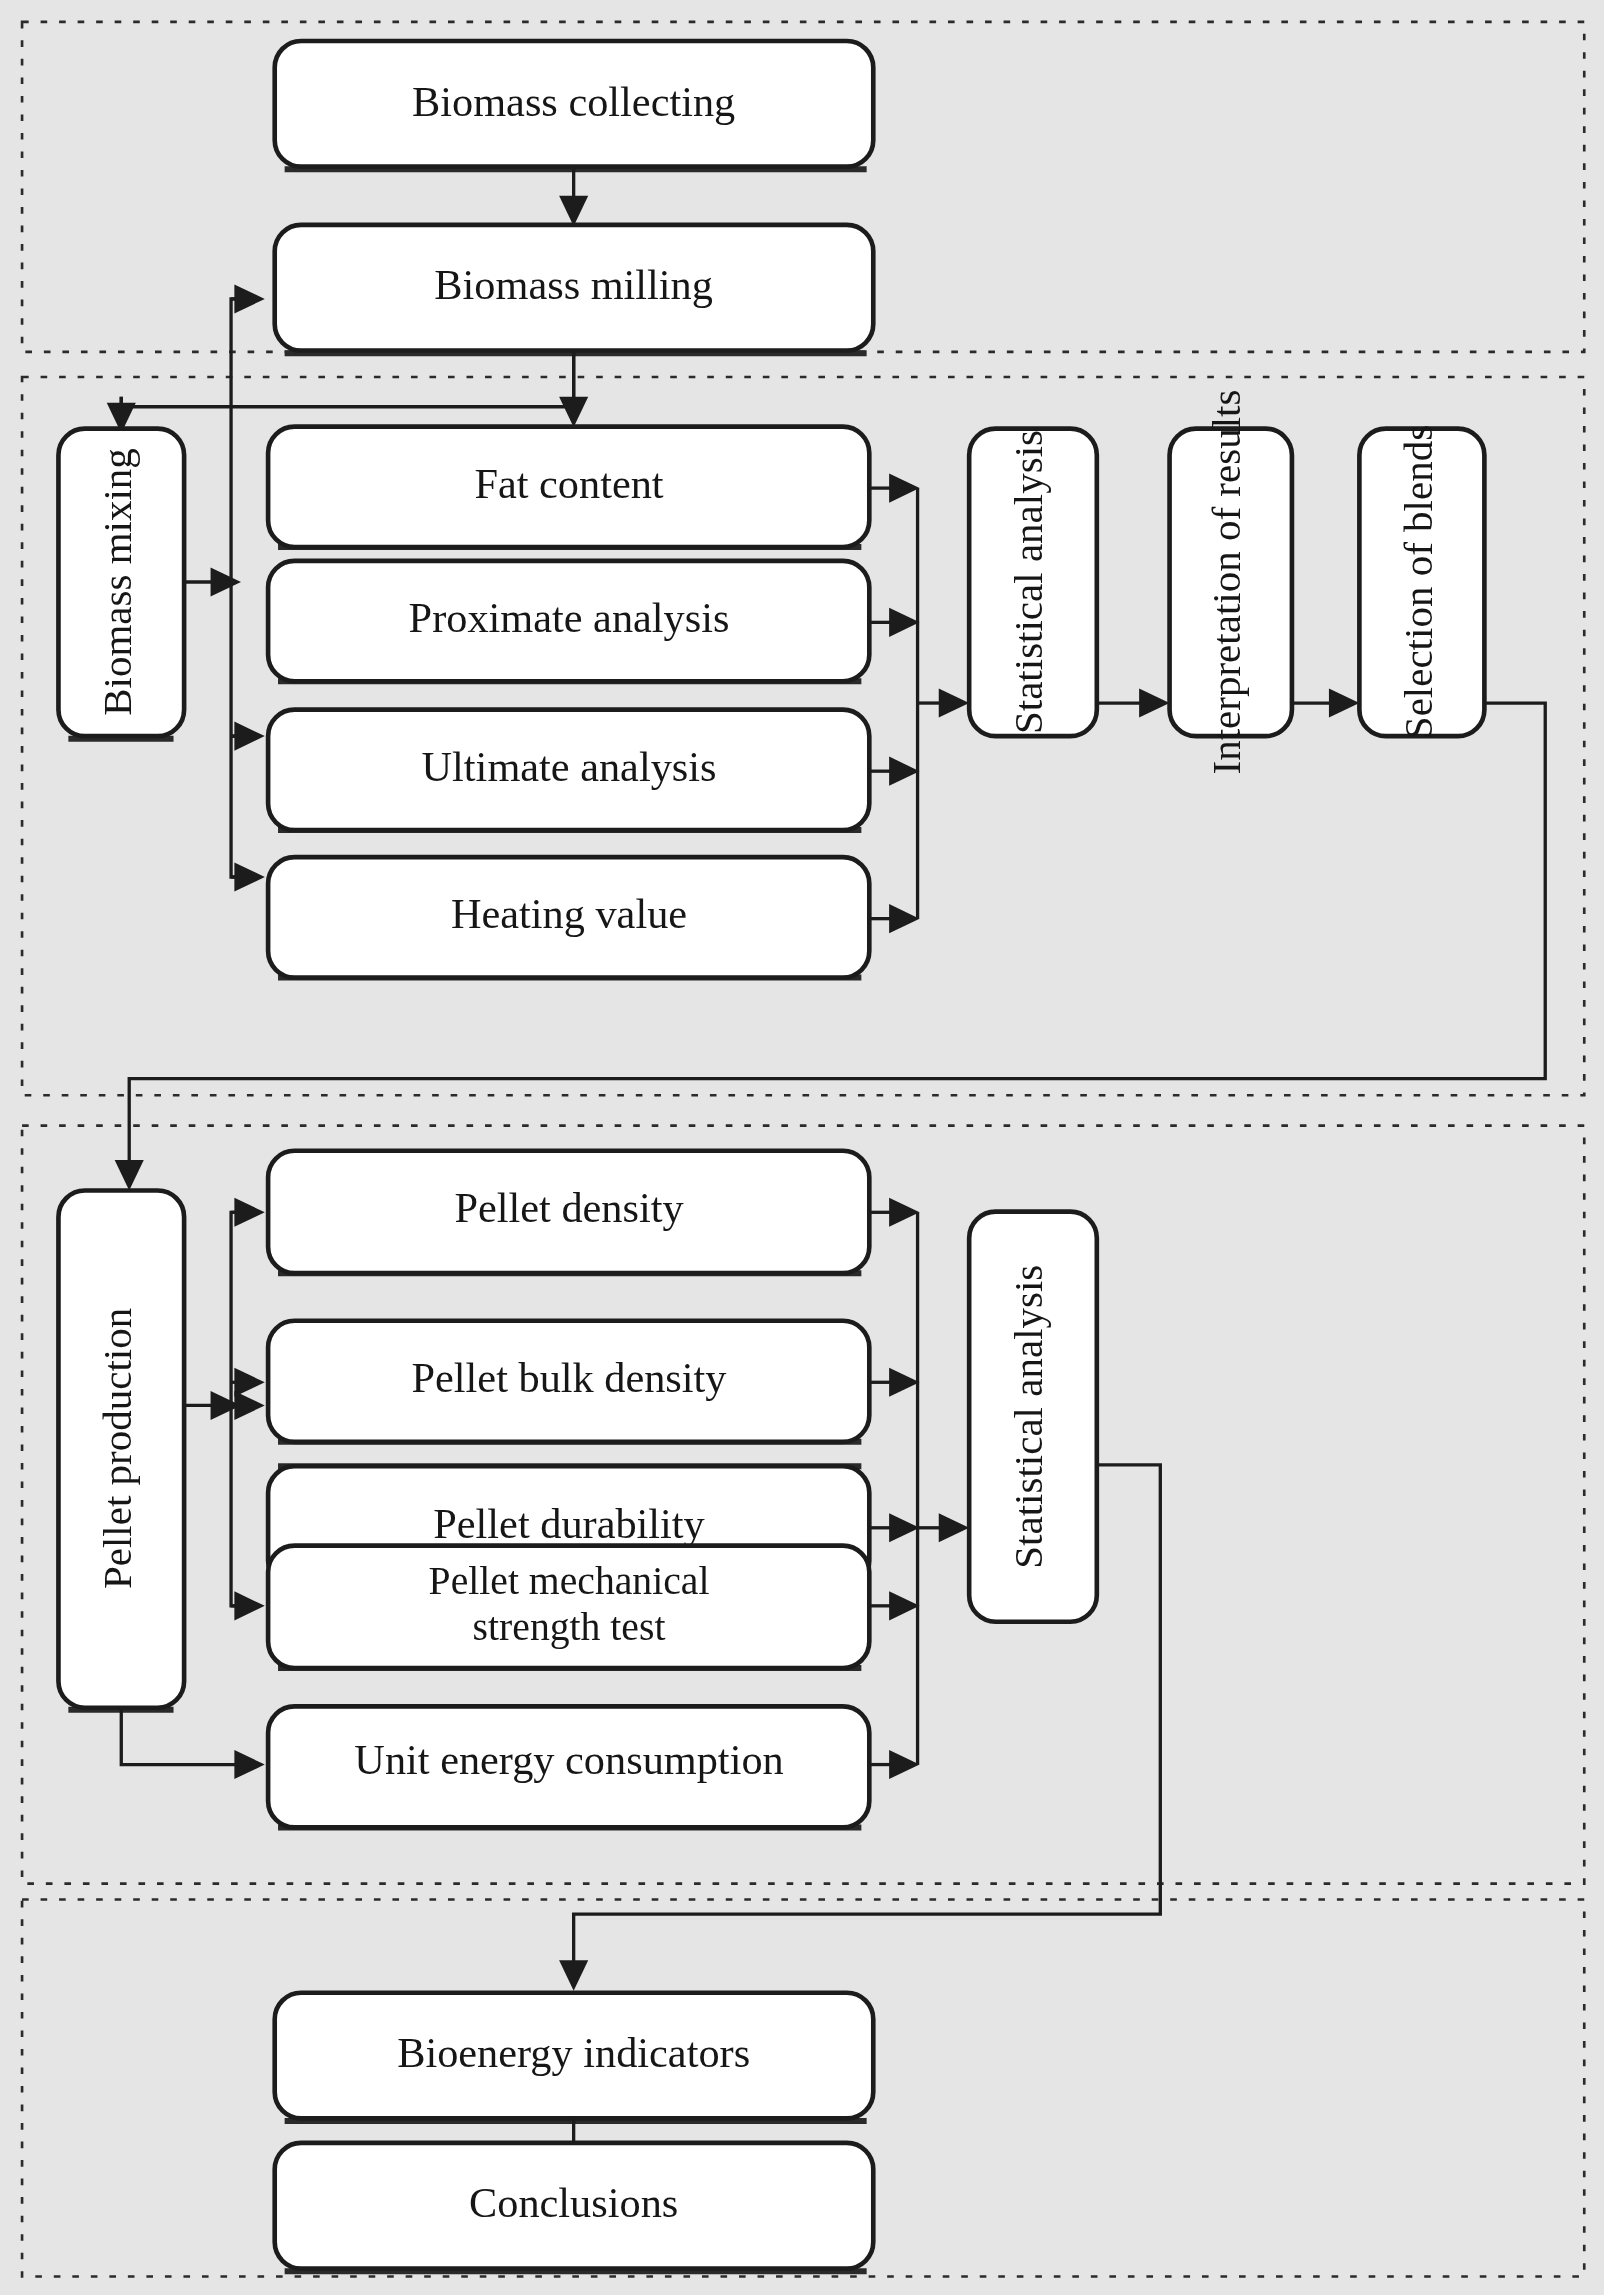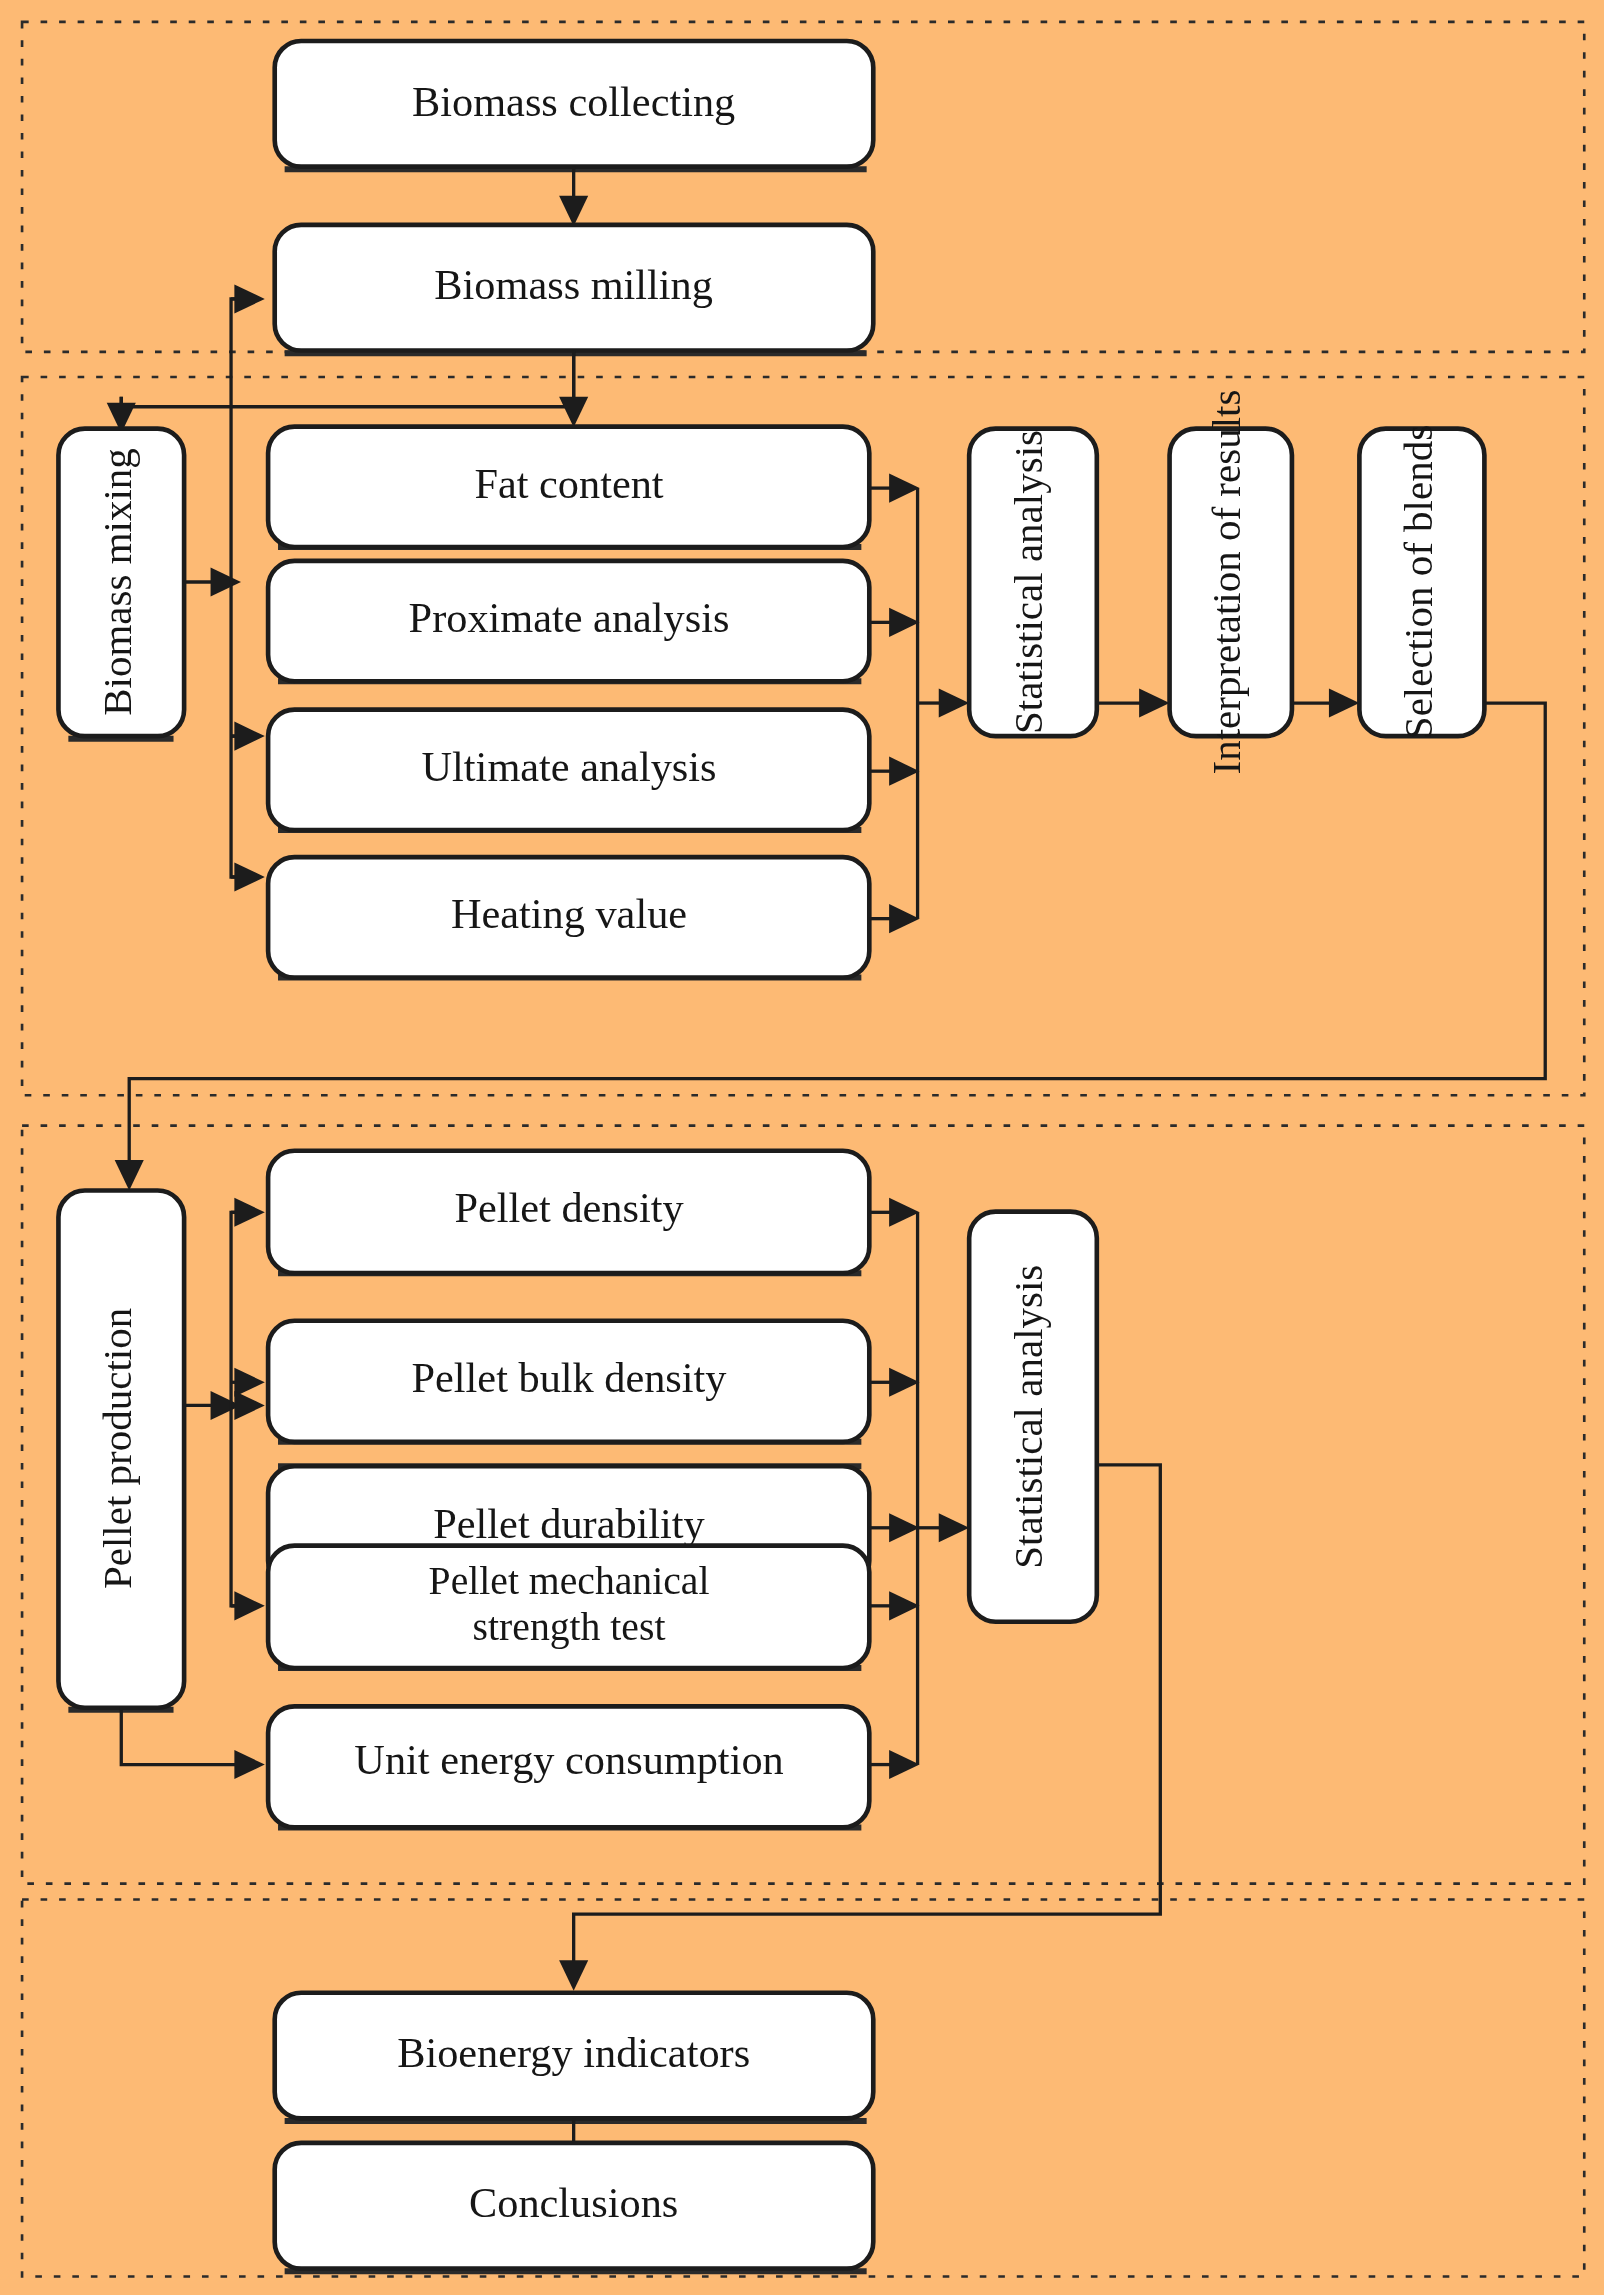--- a/index.html
+++ b/index.html
@@ -1,17 +1,17 @@
 <!DOCTYPE html>
 <html style="font-size:10.6px"><head>
 <meta charset="utf-8">
 <style>
   html,body{margin:0;padding:0;background:#ffffff;}
   body{font-family:"Liberation Serif", serif;}
-  #stage{position:relative;width:1605px;height:2295px;background:#fdba74;overflow:hidden;}
+  #stage{position:relative;width:1605px;height:2295px;background:#e5e5e5;overflow:hidden;}
   #flow{position:absolute;left:0;top:0;width:1605px;height:2295px;}
   .node-label{
     font-family:"Liberation Serif", serif;
     fill:#161616;
     text-anchor:middle;
     dominant-baseline:middle;
   }
   .sz-h{font-size:64px;}
   .sz-v{font-size:62px;}
   .sz-h2{font-size:60px;}

